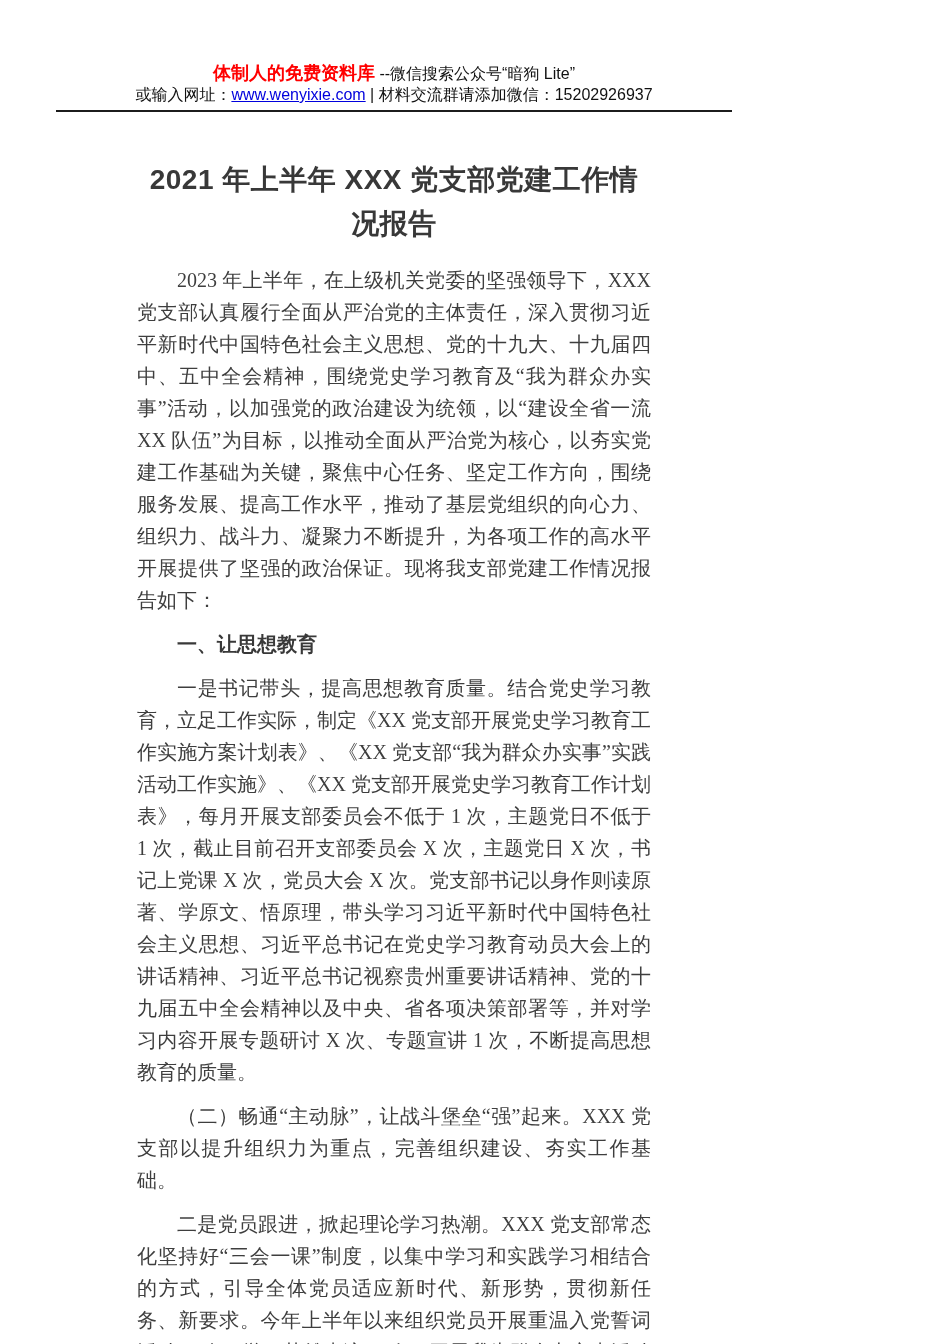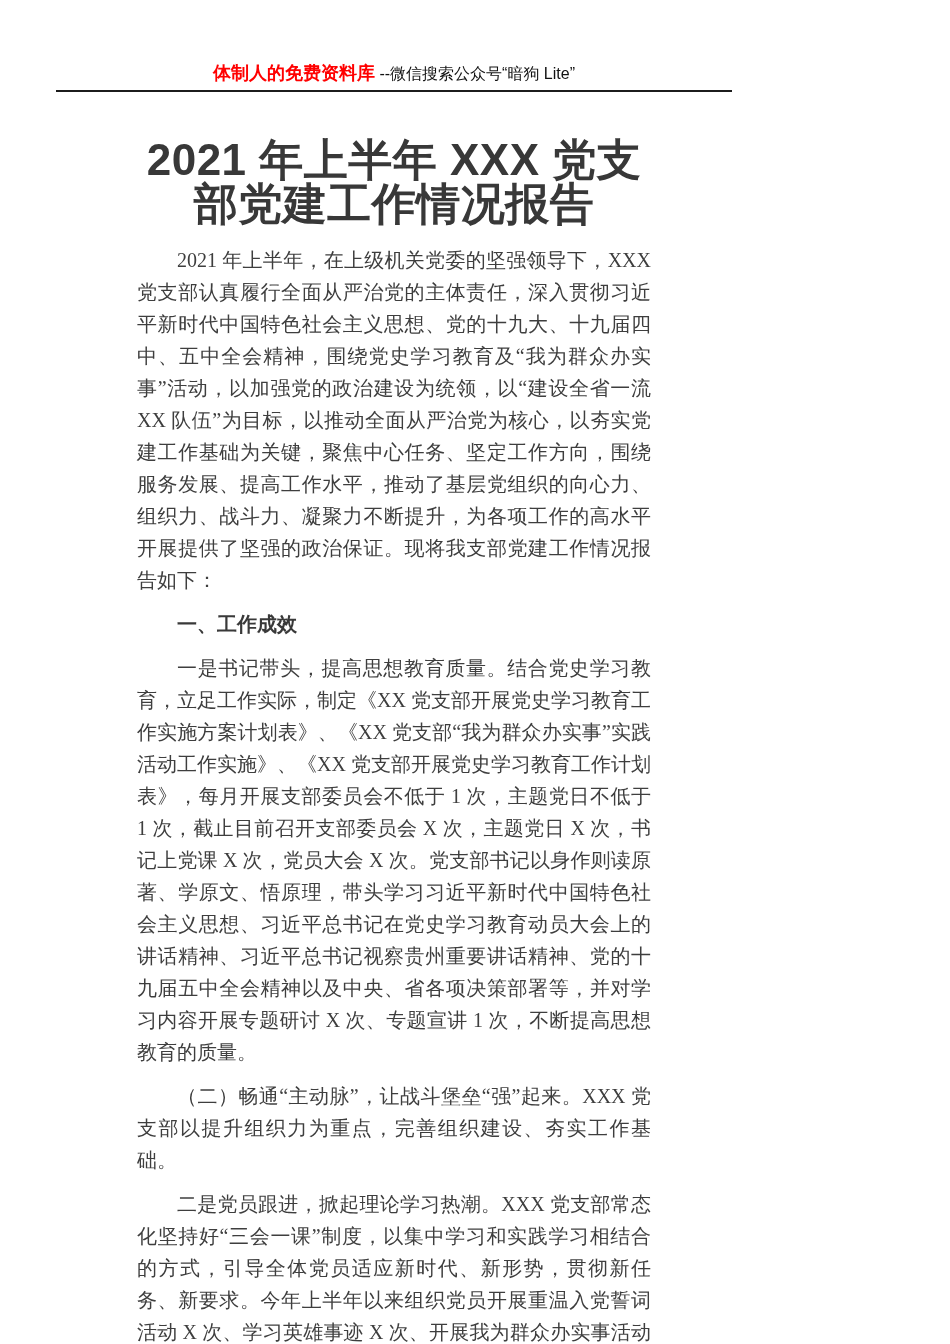--- a/index.html
+++ b/index.html
@@ -51,21 +51,21 @@
   }
   
   .doc {
     margin: 0 137px;
   }
   .doc-title {
     margin: 46px 0 18px 0;
     text-align: center;
     font-family: "Liberation Sans", "DejaVu Sans", sans-serif;
     font-weight: bold;
-    font-size: 44px;
+    font-size: 28px;
     line-height: 44px;
     color: #383838;
     letter-spacing: 0.5px;
   }
   .para, .section-heading {
     font-size: 20px;
     line-height: 32px;
     text-align: justify;
     text-indent: 2em;
     color: #3e3e3e;
@@ -79,29 +79,32 @@
 </head>
 <body>
 
 <div class="page">
 
   <div class="header">
     <div class="header-line1">
       <span class="brand">体制人的免费资料库</span>
       <span class="wechat-hint">--微信搜索公众号“暗狗 Lite”</span>
     </div>
+    <div class="header-line2">
+      <span>或输入网址：</span><span class="site-link">www.wenyixie.com</span><span> | 材料交流群请添加微信：15202926937</span>
+    </div>
     <div class="header-rule"></div>
   </div>
 
   <div class="doc">
     <h1 class="doc-title">2021 年上半年 XXX 党支部党建工作情况报告</h1>
 
-    <p class="para">2021 年上半年，在上级机关党委的坚强领导下，XXX 党支部认真履行全面从严治党的主体责任，深入贯彻习近平新时代中国特色社会主义思想、党的十九大、十九届四中、五中全会精神，围绕党史学习教育及“我为群众办实事”活动，以加强党的政治建设为统领，以“建设全省一流 XX 队伍”为目标，以推动全面从严治党为核心，以夯实党建工作基础为关键，聚焦中心任务、坚定工作方向，围绕服务发展、提高工作水平，推动了基层党组织的向心力、组织力、战斗力、凝聚力不断提升，为各项工作的高水平开展提供了坚强的政治保证。现将我支部党建工作情况报告如下：</p>
+    <p class="para">2023 年上半年，在上级机关党委的坚强领导下，XXX 党支部认真履行全面从严治党的主体责任，深入贯彻习近平新时代中国特色社会主义思想、党的十九大、十九届四中、五中全会精神，围绕党史学习教育及“我为群众办实事”活动，以加强党的政治建设为统领，以“建设全省一流 XX 队伍”为目标，以推动全面从严治党为核心，以夯实党建工作基础为关键，聚焦中心任务、坚定工作方向，围绕服务发展、提高工作水平，推动了基层党组织的向心力、组织力、战斗力、凝聚力不断提升，为各项工作的高水平开展提供了坚强的政治保证。现将我支部党建工作情况报告如下：</p>
 
-    <h2 class="section-heading">一、工作成效</h2>
+    <h2 class="section-heading">一、让思想教育</h2>
 
 
     <p class="para">一是书记带头，提高思想教育质量。结合党史学习教育，立足工作实际，制定《XX 党支部开展党史学习教育工作实施方案计划表》、《XX 党支部“我为群众办实事”实践活动工作实施》、《XX 党支部开展党史学习教育工作计划表》，每月开展支部委员会不低于 1 次，主题党日不低于 1 次，截止目前召开支部委员会 X 次，主题党日 X 次，书记上党课 X 次，党员大会 X 次。党支部书记以身作则读原著、学原文、悟原理，带头学习习近平新时代中国特色社会主义思想、习近平总书记在党史学习教育动员大会上的讲话精神、习近平总书记视察贵州重要讲话精神、党的十九届五中全会精神以及中央、省各项决策部署等，并对学习内容开展专题研讨 X 次、专题宣讲 1 次，不断提高思想教育的质量。</p>
 
     <p class="para">（二）畅通“主动脉”，让战斗堡垒“强”起来。XXX 党支部以提升组织力为重点，完善组织建设、夯实工作基础。</p>
 
     <p class="para">二是党员跟进，掀起理论学习热潮。XXX 党支部常态化坚持好“三会一课”制度，以集中学习和实践学习相结合的方式，引导全体党员适应新时代、新形势，贯彻新任务、新要求。今年上半年以来组织党员开展重温入党誓词活动 X 次、学习英雄事迹 X 次、开展我为群众办实事活动 X 次，全面掀起理论学习热潮，促进政治理论学习往实里走、往深处走。</p>
   </div>
 
 </div>

